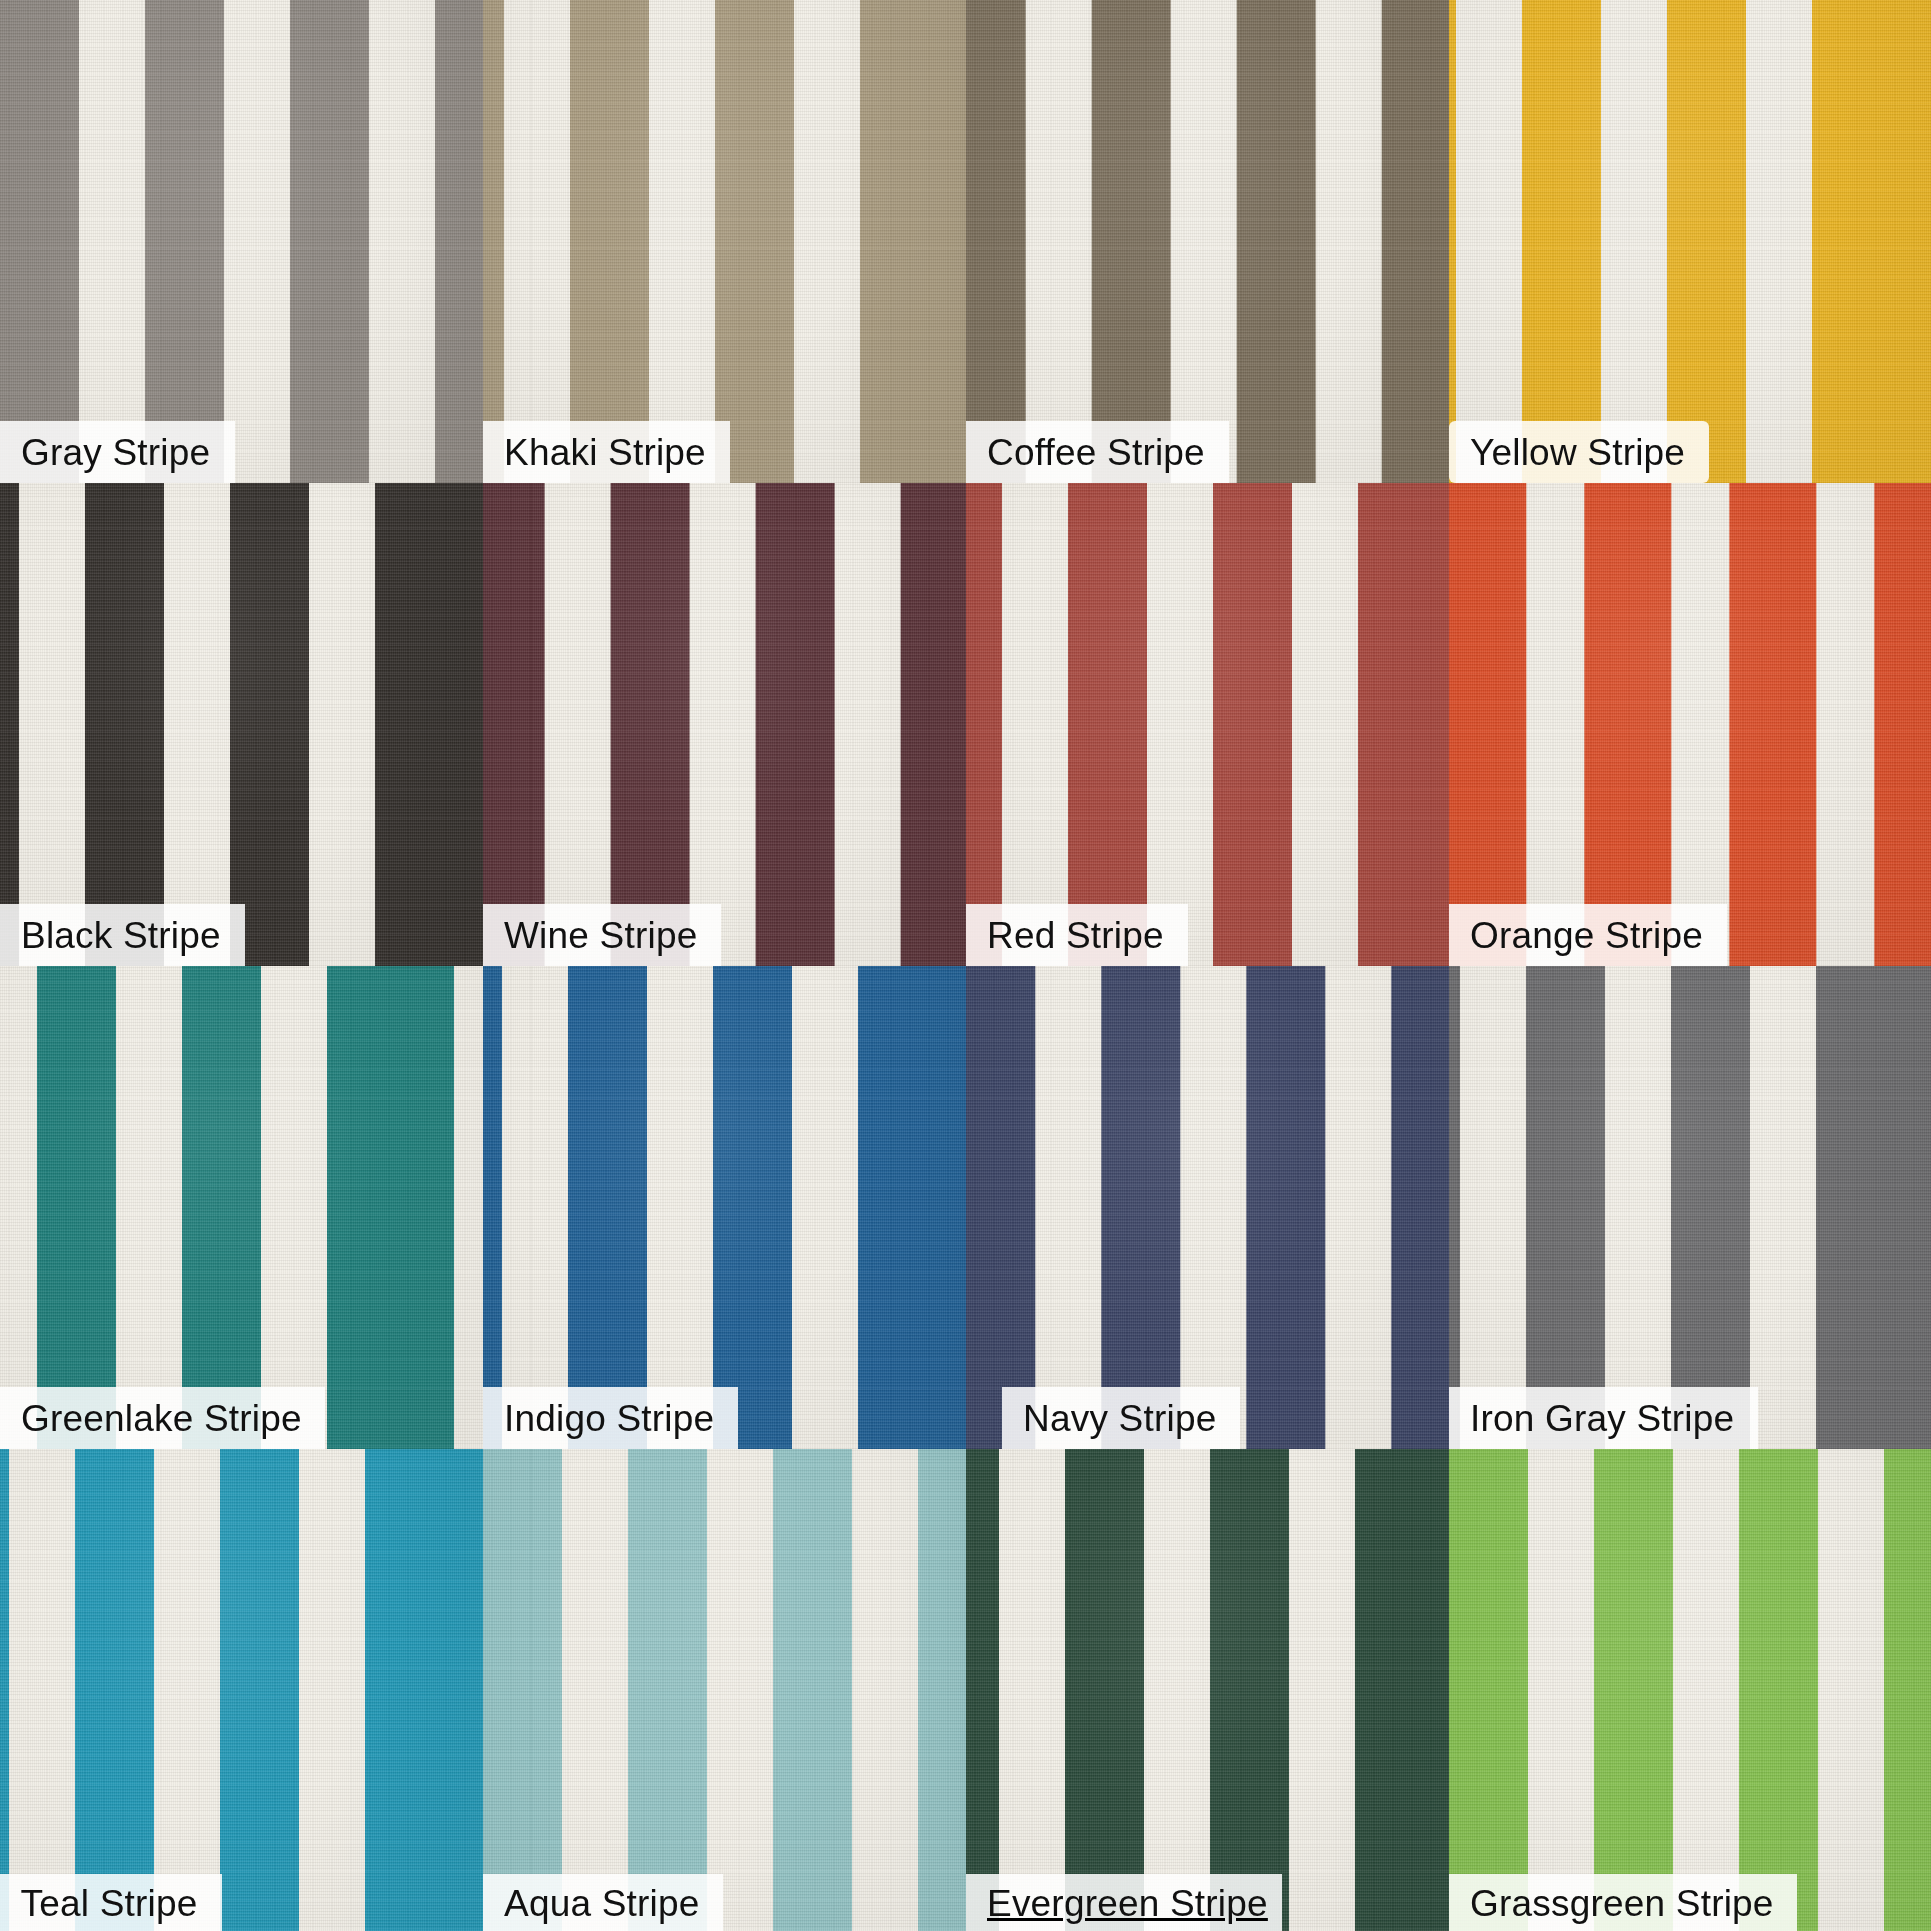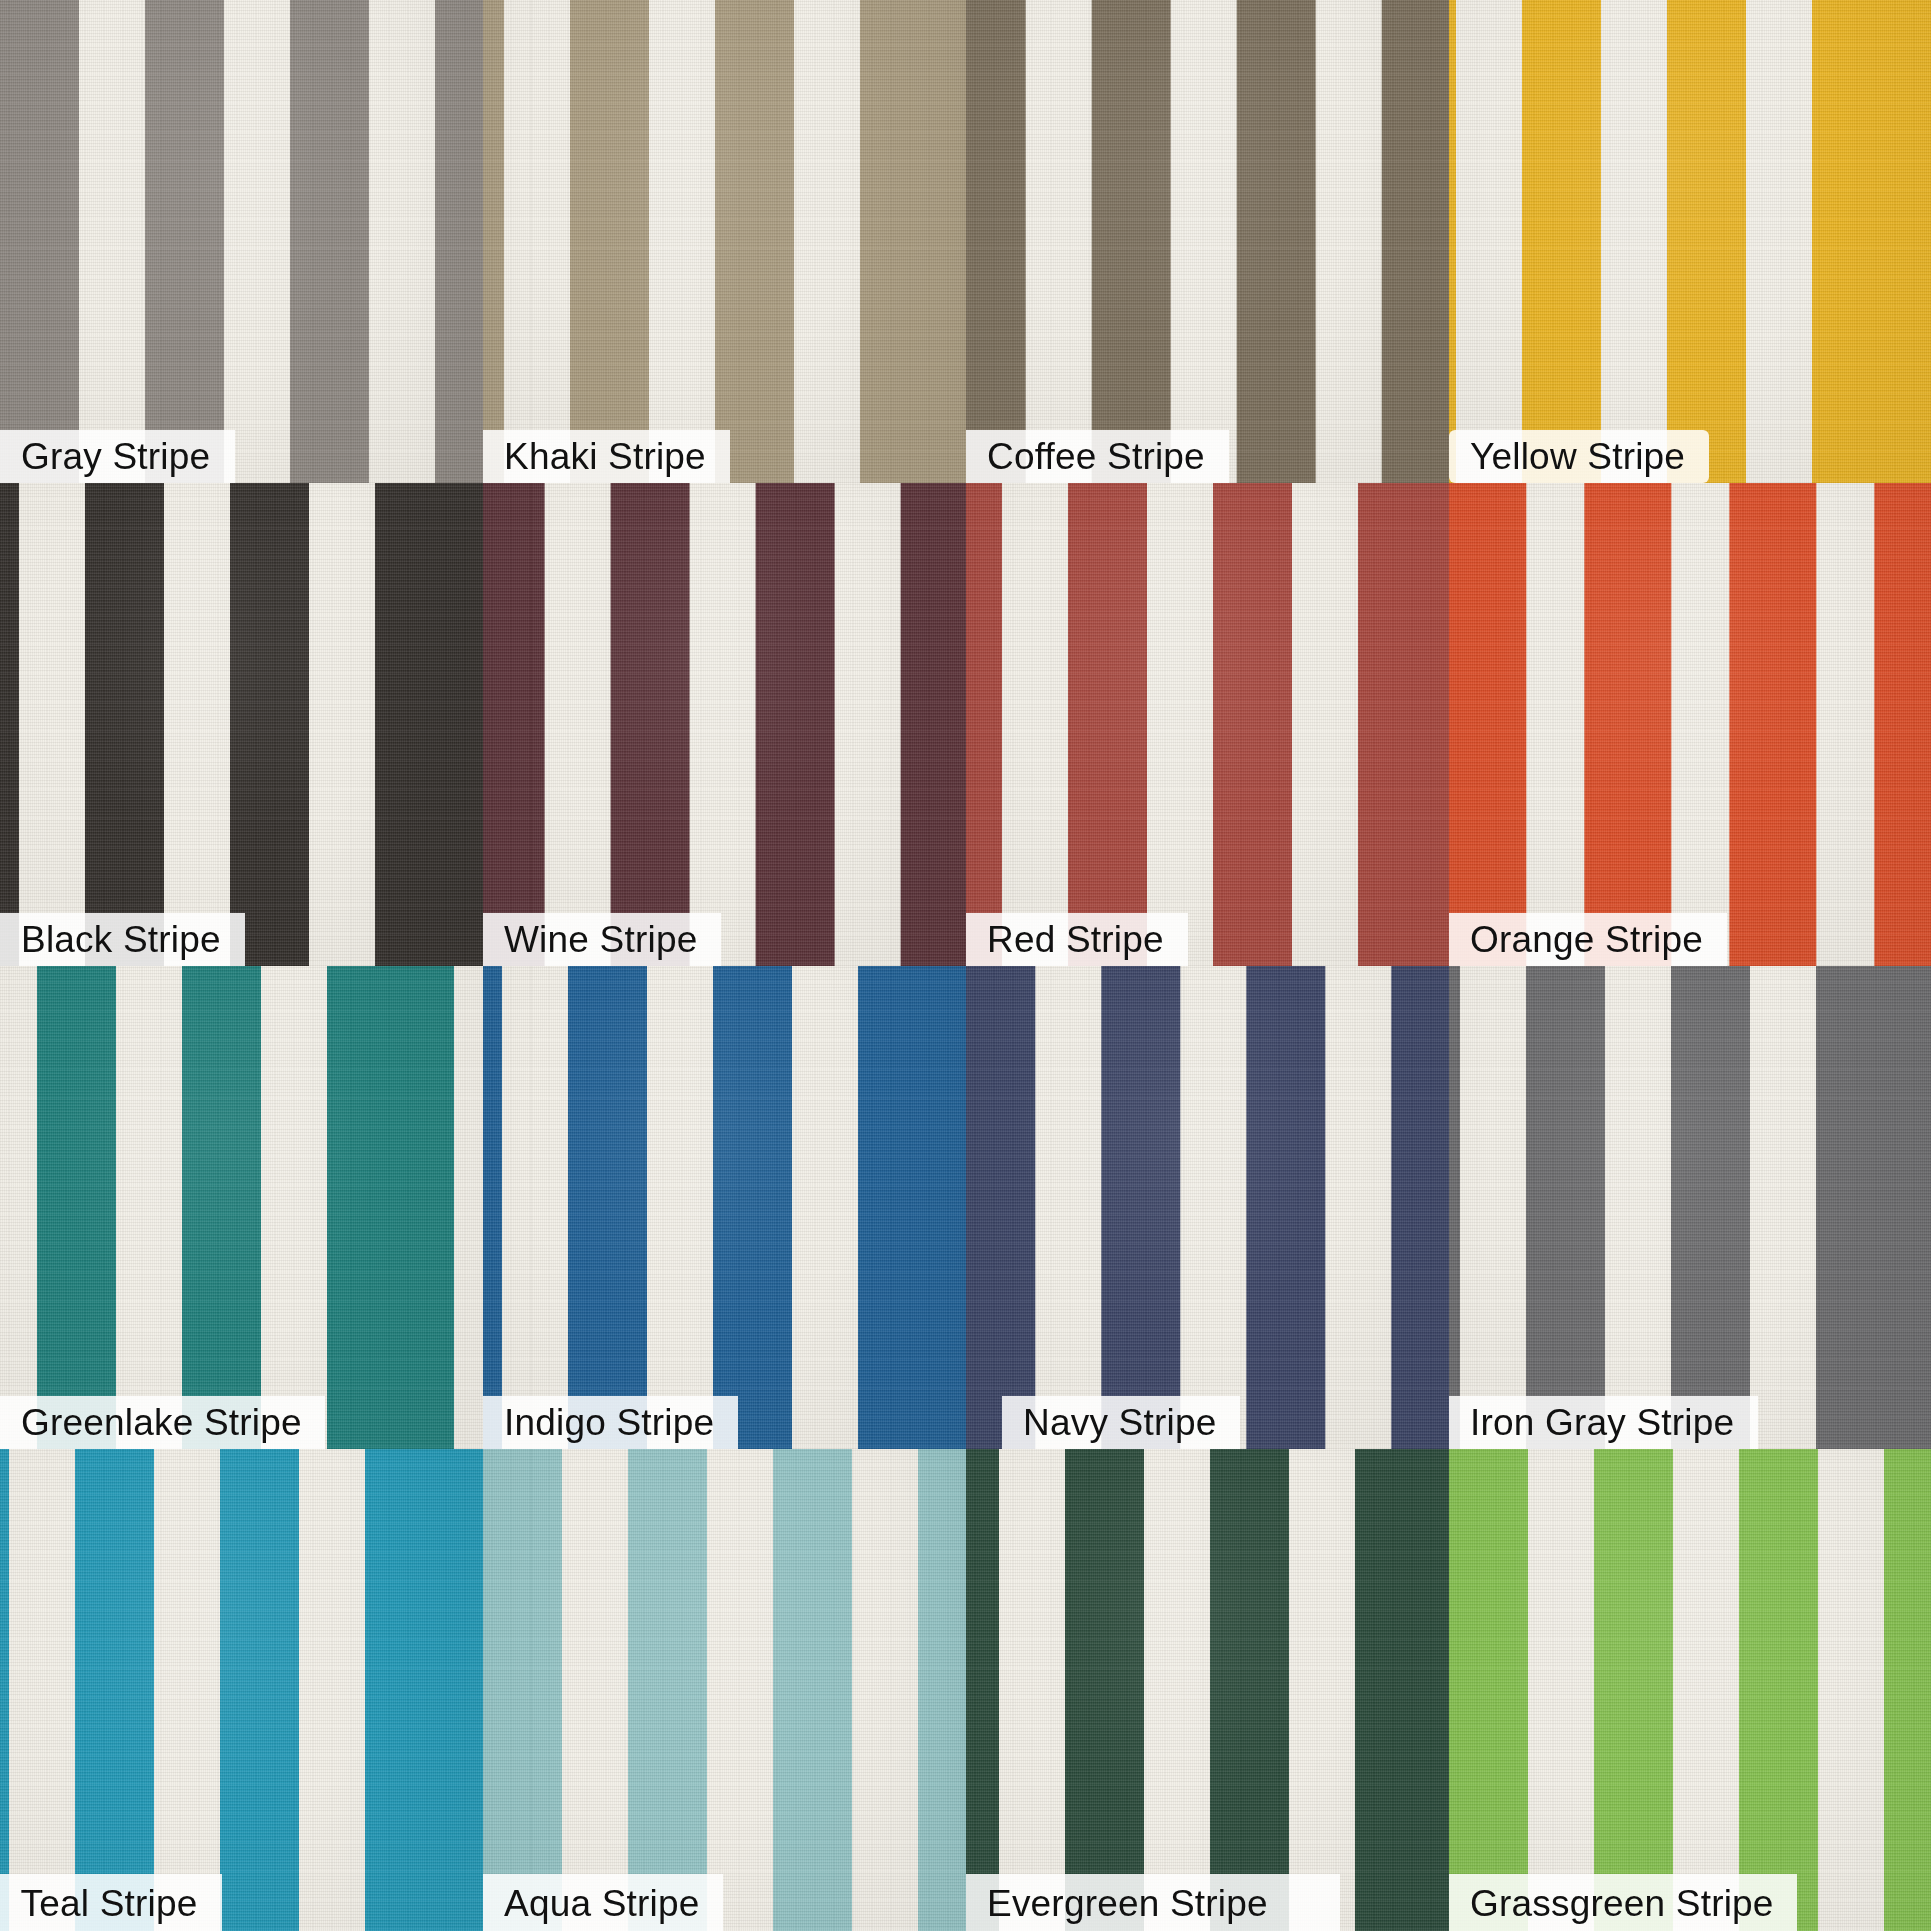--- a/index.html
+++ b/index.html
@@ -63,21 +63,21 @@
     background: radial-gradient(ellipse at 45% 35%,
                 rgba(255,255,255,0.05) 0%,
                 rgba(255,255,255,0.0) 45%,
                 rgba(0,0,0,0.035) 100%);
   }
   
   .label-band {
     position: absolute;
     left: 0;
     bottom: 0;
-    height: 53px;
+    height: 62px;
     z-index: 5;
     background: rgba(255,255,255,0.86);
     display: flex;
     align-items: center;
     padding-left: 21px;
     padding-right: 25px;
     box-sizing: border-box;
     white-space: nowrap;
   }
   .label-text {
@@ -177,21 +177,21 @@
       </div>
     </div>
     <div class="swatch row-last">
       <div class="fabric" style="background: repeating-linear-gradient(to right, rgb(147, 195, 196) 0px, rgb(147, 195, 196) 79px, rgb(242, 239, 231) 79px, rgb(242, 239, 231) 145px) 0px 0px rgb(242, 239, 231);"></div>
       <div class="label-band" style="width: 240px;">
         <span class="label-text">Aqua Stripe</span>
       </div>
     </div>
     <div class="swatch row-last">
       <div class="fabric" style="background: repeating-linear-gradient(to right, rgb(42, 74, 58) 0px, rgb(42, 74, 58) 79px, rgb(242, 239, 231) 79px, rgb(242, 239, 231) 145px) -46px 0px rgb(242, 239, 231);"></div>
-      <div class="label-band" style="width: 374px;">
+      <div class="label-band" style="width: 316px; text-decoration: underline;">
         <span class="label-text">Evergreen Stripe</span>
       </div>
     </div>
     <div class="swatch row-last">
       <div class="fabric" style="background: repeating-linear-gradient(to right, rgb(132, 191, 79) 0px, rgb(132, 191, 79) 79px, rgb(242, 239, 231) 79px, rgb(242, 239, 231) 145px) 0px 0px rgb(242, 239, 231);"></div>
       <div class="label-band" style="width: 348px; text-align: right;">
         <span class="label-text">Grassgreen Stripe</span>
       </div>
     </div>
   </div>

